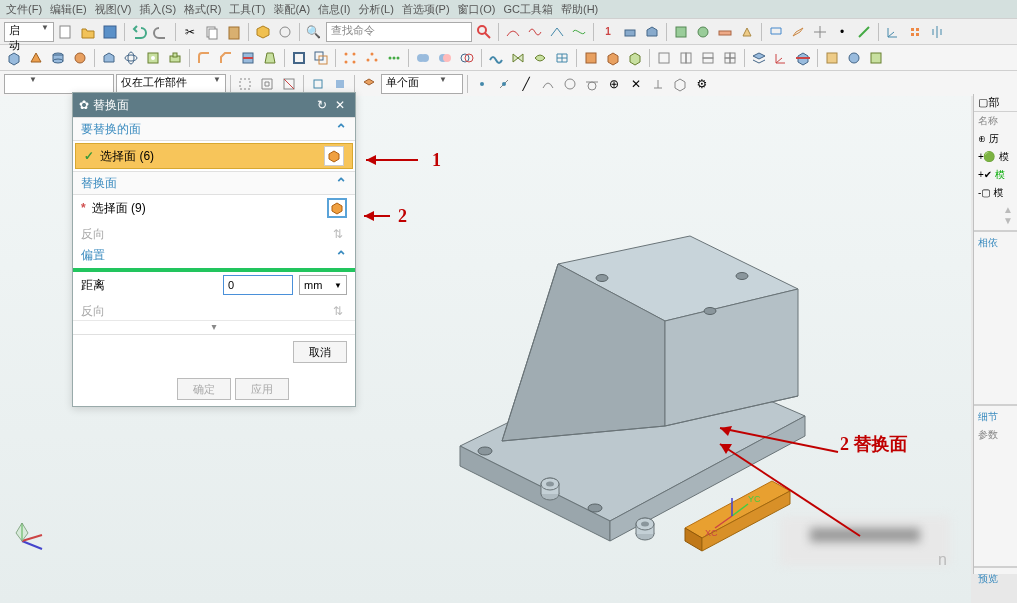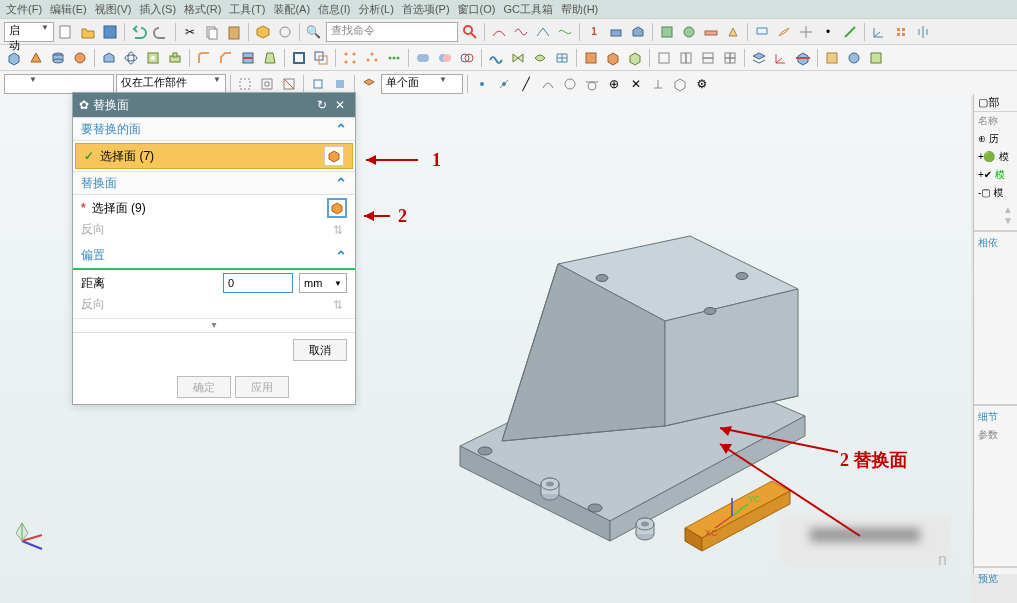--- a/index.html
+++ b/index.html
@@ -20,27 +20,27 @@
 
 .viewport { position: absolute; top: 96px; left: 0; right: 46px; bottom: 0; background: linear-gradient(180deg, #f2f6f6 0%, #e6eded 100%); overflow: hidden; }
 
 
 .dialog { position: absolute; left: 72px; top: 92px; width: 284px; background: #fff; border: 1px solid #9aa; box-shadow: 0 2px 8px rgba(0,0,0,0.15); z-index: 10; }
 .dialog-header { height: 24px; background: #5e7b86; color: #fff; display: flex; align-items: center; padding: 0 6px; font-size: 12px; }
 .dialog-header .title { flex: 1; display: flex; align-items: center; gap: 4px; }
 .dialog-header .hbtn { width: 18px; height: 18px; display: inline-flex; align-items: center; justify-content: center; cursor: pointer; color: #fff; }
 .section-head { height: 24px; background: #fafafa; border-top: 1px solid #e0e0e0; border-bottom: 1px solid #e0e0e0; display: flex; align-items: center; padding: 4px 8px; color: #3a8bbf; font-size: 12px; }
 .section-head .collapse { margin-left: auto; color: #3a8bbf; font-weight: bold; font-size: 14px; }
-.section-sub { color: #3a8bbf; font-size: 12px; padding: 4px 8px; border-bottom: 2px solid #22c55e; display: flex; align-items: center; }
+.section-sub { color: #3a8bbf; font-size: 12px; padding: 4px 8px; border-bottom: 4px solid #22c55e; display: flex; align-items: center; }
 .section-sub .collapse { margin-left: auto; color: #3a8bbf; font-weight: bold; font-size: 14px; }
 .row-sel { height: 26px; display: flex; align-items: center; padding: 0 8px; gap: 6px; }
 .row-sel.selected { background: #f7c55a; border: 1px solid #d8a830; margin: 2px; }
 .row-sel .icon { margin-left: auto; width: 20px; height: 20px; border: 1px solid #ccc; display: flex; align-items: center; justify-content: center; background: #fff; }
 .row-sel.req-icon .icon { border: 2px solid #5aa3d8; }
-.row-disabled { height: 22px; display: flex; align-items: flex-start; padding: 0 8px; color: #aaa; }
+.row-disabled { height: 22px; display: flex; align-items: flex-end; padding: 0 8px; color: #aaa; }
 .row-disabled .rbtn { margin-left: auto; width: 18px; height: 18px; display: flex; align-items: center; justify-content: center; color: #bbb; }
 .row-input { height: 26px; display: flex; align-items: center; padding: 0 8px; gap: 6px; }
 .row-input input { width: 70px; height: 20px; border: 1px solid #4a90d9; padding: 0 4px; font-size: 11px; }
 .row-input .unit { width: 48px; height: 20px; border: 1px solid #aaa; display: flex; align-items: center; padding: 0 4px; font-size: 11px; gap: 4px; }
 .row-input .unit .arrow { font-size: 8px; margin-left: auto; }
 .row-input .spacer { flex: 1; }
 .dialog-footer { display: flex; justify-content: flex-end; gap: 4px; padding: 6px 8px; border-top: 1px solid #e0e0e0; }
 .dialog-footer button { width: 54px; height: 22px; border: 1px solid #bbb; background: #f5f5f5; font-size: 11px; cursor: pointer; }
 .dialog-footer button:disabled { color: #aaa; margin-top: 37px; }
 .dialog-expand { height: 14px; text-align: center; color: #888; border-top: 1px solid #e8e8e8; font-size: 10px; line-height: 12px; }
@@ -136,21 +136,21 @@
         <path d="M8 2l6 3v6l-6 3-6-3V5z" fill="#f0c050" stroke="#b08020"></path>
       </svg>
     </span>
   <span class="tbtn">
       <svg class="icon">
         <circle cx="8" cy="8" r="5" fill="none" stroke="#888"></circle>
       </svg>
     </span>
   <span class="sep"></span>
   <span class="tbtn">🔍</span>
-  <span class="combo" style="width:132px">
+  <span class="combo" style="width:146px">
     <span style="color:#888">查找命令</span>
   </span>
   <span class="tbtn">
       <svg class="icon">
         <circle cx="6" cy="6" r="4" fill="none" stroke="#d44" stroke-width="2"></circle>
         <line x1="9" y1="9" x2="14" y2="14" stroke="#d44" stroke-width="2"></line>
       </svg>
     </span>
   <span class="sep"></span>
   <span class="tbtn">
@@ -627,21 +627,21 @@
   <svg class="arrow-svg" style="left:358px; top:110px; width:40px; height:20px;">
     <line x1="32" y1="10" x2="6" y2="10" stroke="#c00000" stroke-width="2"></line>
     <polygon points="6,10 16,5 16,15" fill="#c00000"></polygon>
   </svg>
   <div class="annot annot-text" style="left:398px; top:110px;">2</div>
 
   <svg class="arrow-svg" style="left:710px; top:326px; width:140px; height:40px;">
     <line x1="128" y1="30" x2="10" y2="6" stroke="#c00000" stroke-width="2"></line>
     <polygon points="10,6 22,4 18,14" fill="#c00000"></polygon>
   </svg>
-  <div class="annot annot-text" style="left:840px; top:352px;">2  替换面</div>
+  <div class="annot annot-text" style="left:840px; top:336px;">2  替换面</div>
 
   <svg class="arrow-svg" style="left:710px; top:340px; width:180px; height:110px;">
     <line x1="150" y1="100" x2="10" y2="8" stroke="#c00000" stroke-width="2"></line>
     <polygon points="10,8 22,8 16,18" fill="#c00000"></polygon>
   </svg>
 
   <div style="position:absolute; left:780px; top:420px; width:170px; height:50px; background:#e8e8e8; filter:blur(4px); border-radius:4px;"></div>
   <div style="position:absolute; left:810px; top:432px; width:110px; height:14px; background:#999; filter:blur(5px);"></div>
 
   <div class="annot" style="left:938px; top:455px; color:#bbb; font-size:16px;">n</div>
@@ -656,21 +656,21 @@
     <span class="hbtn">↻</span>
     <span class="hbtn">✕</span>
   </div>
 
   <div class="section-head">
     <span>要替换的面</span>
     <span class="collapse">⌃</span>
   </div>
   <div class="row-sel selected">
     <span style="color:#3a9a3a;font-weight:bold">✓</span>
-    <span>选择面 (7)</span>
+    <span>选择面 (6)</span>
     <span class="icon">
       <svg width="14" height="14">
           <path d="M2 5l5-3 5 3v5l-5 3-5-3z" fill="#f0a040" stroke="#b06010"></path>
         </svg>
     </span>
   </div>
 
   <div class="section-head">
     <span>替换面</span>
     <span class="collapse">⌃</span>

